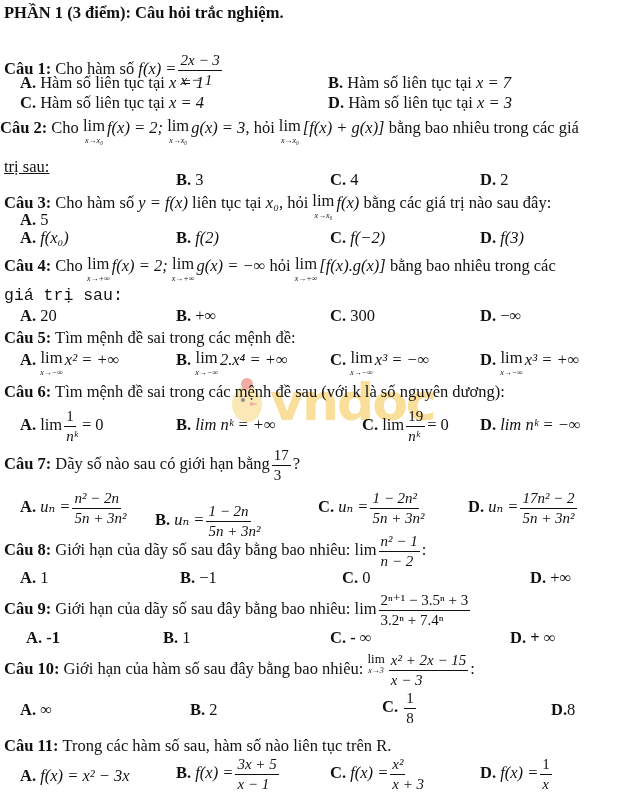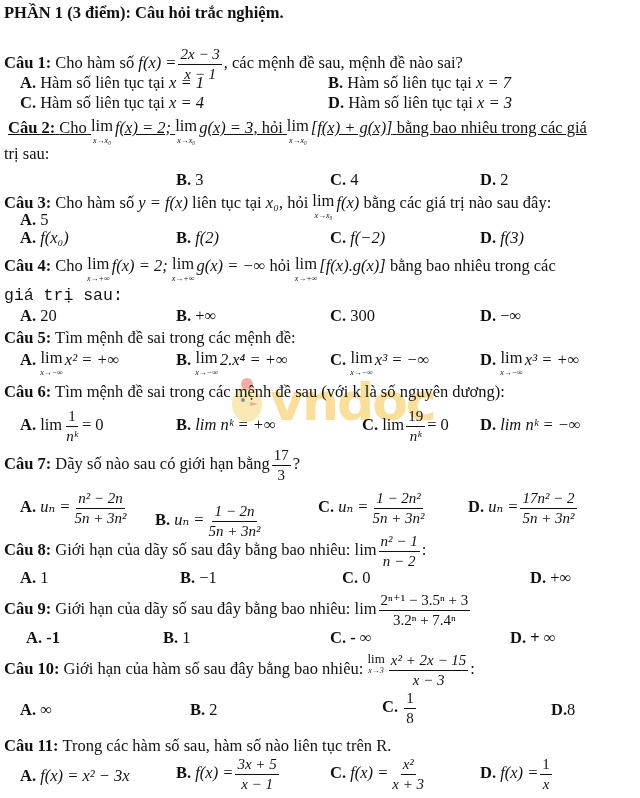--- a/index.html
+++ b/index.html
@@ -1,21 +1,21 @@
 <!DOCTYPE html>
 <html><head>
 <meta charset="utf-8">
 <style>
   html, body { margin: 0; padding: 0; background: #ffffff; }
   body { width: 640px; height: 798px; position: relative; overflow: hidden;
          font-family: "Liberation Serif", "DejaVu Serif", serif; color: #111; font-size: 16.5px; }
   .abs { position: absolute; white-space: nowrap; }
   b, .b { font-weight: bold; }
   i, .it { font-style: italic; }
-  .frac { display: inline-flex; flex-direction: column; align-items: center; vertical-align: middle; font-size: 15px; line-height: 1.1; margin: 0 2px; }
+  .frac { display: inline-flex; flex-direction: column; align-items: flex-start; vertical-align: middle; font-size: 15px; line-height: 1.1; margin: 0 2px; }
   .frac .num { padding: 0 2px 1px; border-bottom: 1px solid #111; }
   .frac .den { padding: 1px 2px 0; }
   .lim { display: inline-flex; flex-direction: column; align-items: center; vertical-align: top; line-height: 1; margin-right: 2px; }
   .lim .sub { font-size: 8px; font-style: italic; margin-top: 2px; }
   .watermark { position: absolute; left: 222px; top: 370px; width: 200px; height: 60px; pointer-events: none; opacity: 0.55; }
   .wm-text { position: absolute; left: 48px; top: 2px; font-family: "DejaVu Sans", sans-serif; font-weight: bold; font-size: 52px; color: #f7c64a; letter-spacing: -2px; }
   .wm-chick { position: absolute; left: 6px; top: 4px; width: 38px; height: 50px; }
 </style>
 </head>
 <body>
@@ -25,51 +25,51 @@
 <div class="watermark">
   <svg class="wm-chick" viewBox="0 0 38 50">
     <ellipse cx="19" cy="30" rx="15" ry="18" fill="#f7d67a"></ellipse>
     <circle cx="19" cy="10" r="6" fill="#e86a5a"></circle>
     <circle cx="15" cy="26" r="2" fill="#333"></circle>
     <path d="M22 28 L30 30 L22 32 Z" fill="#e86a5a"></path>
   </svg>
   <div class="wm-text">vndoc</div>
 </div>
 
-<div class="abs" style="left:4px;top:46px;">
+<div class="abs" style="left:4px;top:52px;">
   <b>Câu 1:</b>
   <span>Cho hàm số</span>
   <i>f(x) =</i><span class="frac">
       <span class="num it">2x − 3</span>
       <span class="den it">x − 1</span>
-    </span><span>, các mệnh đề sau, mệnh đề nào sai?</span>
+    </span>
 </div>
 <div class="abs" style="left:20px;top:73px;"><b>A.</b> <span>Hàm số liên tục tại</span> <i>x = 1</i></div>
 <div class="abs" style="left:328px;top:73px;"><b>B.</b> <span>Hàm số liên tục tại</span> <i>x = 7</i></div>
 <div class="abs" style="left:20px;top:93px;"><b>C.</b> <span>Hàm số liên tục tại</span> <i>x = 4</i></div>
 <div class="abs" style="left:328px;top:93px;"><b>D.</b> <span>Hàm số liên tục tại</span> <i>x = 3</i></div>
 
-<div class="abs" style="left:8px;top:118px;text-decoration:underline;">
+<div class="abs" style="left:0;top:118px;">
   <b>Câu 2:</b>
   <span>Cho</span>
   <span class="lim">
       <span>lim</span>
       <span class="sub">x→x₀</span>
     </span><i>f(x) = 2;</i>
   <span class="lim">
       <span>lim</span>
       <span class="sub">x→x₀</span>
     </span><i>g(x) = 3</i><span>, hỏi</span>
   <span class="lim">
       <span>lim</span>
       <span class="sub">x→x₀</span>
     </span><i>[f(x) + g(x)]</i>
   <span>bằng bao nhiêu trong các giá</span>
 </div>
-<div class="abs" style="left:4px;top:144px;">trị sau:</div>
+<div class="abs" style="left:4px;top:157px;text-decoration:underline;">trị sau:</div>
 <div class="abs" style="left:20px;top:170px;margin-top:40px;"><b>A.</b> <span>5</span></div>
 <div class="abs" style="left:176px;top:170px;"><b>B.</b> <span>3</span></div>
 <div class="abs" style="left:330px;top:170px;"><b>C.</b> <span>4</span></div>
 <div class="abs" style="left:480px;top:170px;"><b>D.</b> <span>2</span></div>
 
 <div class="abs" style="left:4px;top:193px;">
   <b>Câu 3:</b>
   <span>Cho hàm số</span>
   <i>y = f(x)</i>
   <span>liên tục tại</span>

